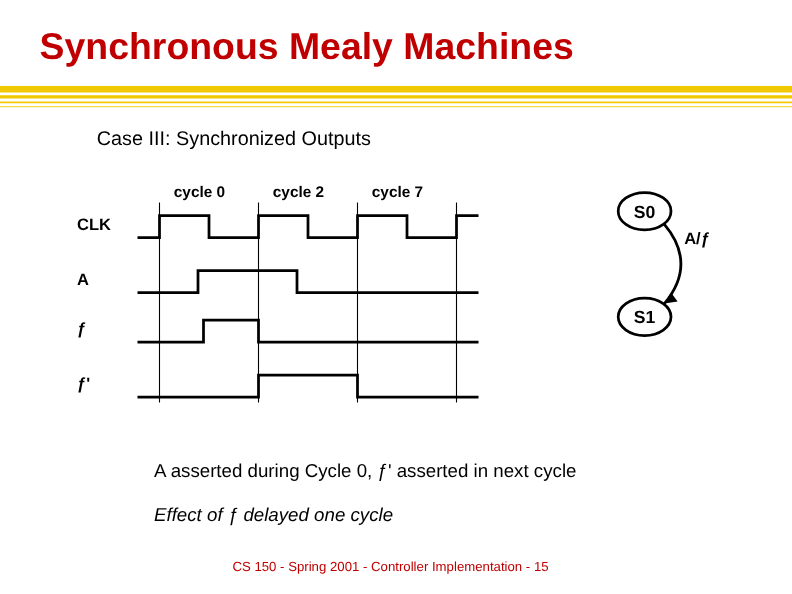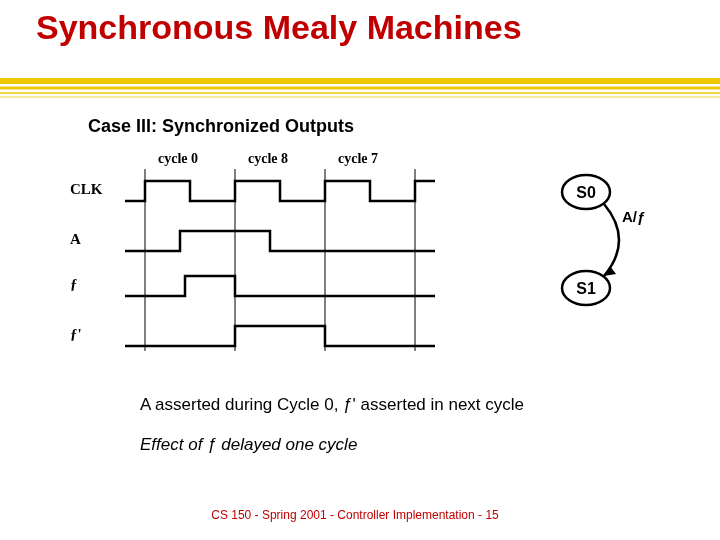--- a/index.html
+++ b/index.html
@@ -9,44 +9,42 @@
     background: #fff;
     font-family: Arial, Helvetica, sans-serif;
     position: relative;
     overflow: hidden;
   }
   .title {
     font-family: "Comic Sans MS", cursive, sans-serif;
     font-size: 34px;
     font-weight: bold;
     color: #c00000;
-    padding: 8px 0 10px 36px;
+    padding: 24px 0 10px 36px;
   }
   .underline {
     position: absolute;
     left: 0;
     top: 78px;
     width: 720px;
     height: 24px;
   }
   .subtitle {
     position: absolute;
     left: 88px;
     top: 116px;
     font-size: 18px;
     color: #000;
-    font-weight: bold;
   }
   .diagram {
     position: absolute;
     left: 70px;
-    top: 151px;
+    top: 166px;
     width: 380px;
     height: 210px;
-    font-family: Liberation Serif, serif;
   }
   .cycle-label {
     position: absolute;
     font-weight: bold;
     font-size: 14px;
     color: #000;
   }
   .row-label {
     position: absolute;
     font-weight: bold;
@@ -58,20 +56,21 @@
     position: absolute;
     left: 544px;
     top: 170px;
     width: 110px;
     height: 160px;
   }
   .body-text {
     position: absolute;
     font-size: 17px;
     color: #000;
+    margin-top: 24px;
   }
   .footer {
     position: absolute;
     bottom: 18px;
     width: 710px;
     text-align: center;
     font-size: 12px;
     color: #c00000;
   }
 </style>
@@ -84,21 +83,21 @@
   <line x1="0" y1="3" x2="720" y2="3" stroke="#f0c800" stroke-width="6"></line>
   <line x1="0" y1="10" x2="720" y2="10" stroke="#f0c800" stroke-width="3"></line>
   <line x1="0" y1="15" x2="720" y2="15" stroke="#f0c800" stroke-width="1.5"></line>
   <line x1="0" y1="19" x2="720" y2="19" stroke="#f0c800" stroke-width="0.8"></line>
 </svg>
 
 <div class="subtitle">Case III: Synchronized Outputs</div>
 
 <div class="diagram">
   <div class="cycle-label" style="left:88px; top:0;">cycle 0</div>
-  <div class="cycle-label" style="left:178px; top:0;">cycle 8</div>
+  <div class="cycle-label" style="left:178px; top:0;">cycle 2</div>
   <div class="cycle-label" style="left:268px; top:0;">cycle 7</div>
 
   <div class="row-label" style="top:30px;">CLK</div>
   <div class="row-label" style="top:80px;">A</div>
   <div class="row-label" style="top:125px;">ƒ</div>
   <div class="row-label" style="top:175px;">ƒ'</div>
 
   <svg width="380" height="210" style="position:absolute;left:0;top:0;">
 
     <line x1="75" y1="18" x2="75" y2="200" stroke="#000" stroke-width="1"></line>

